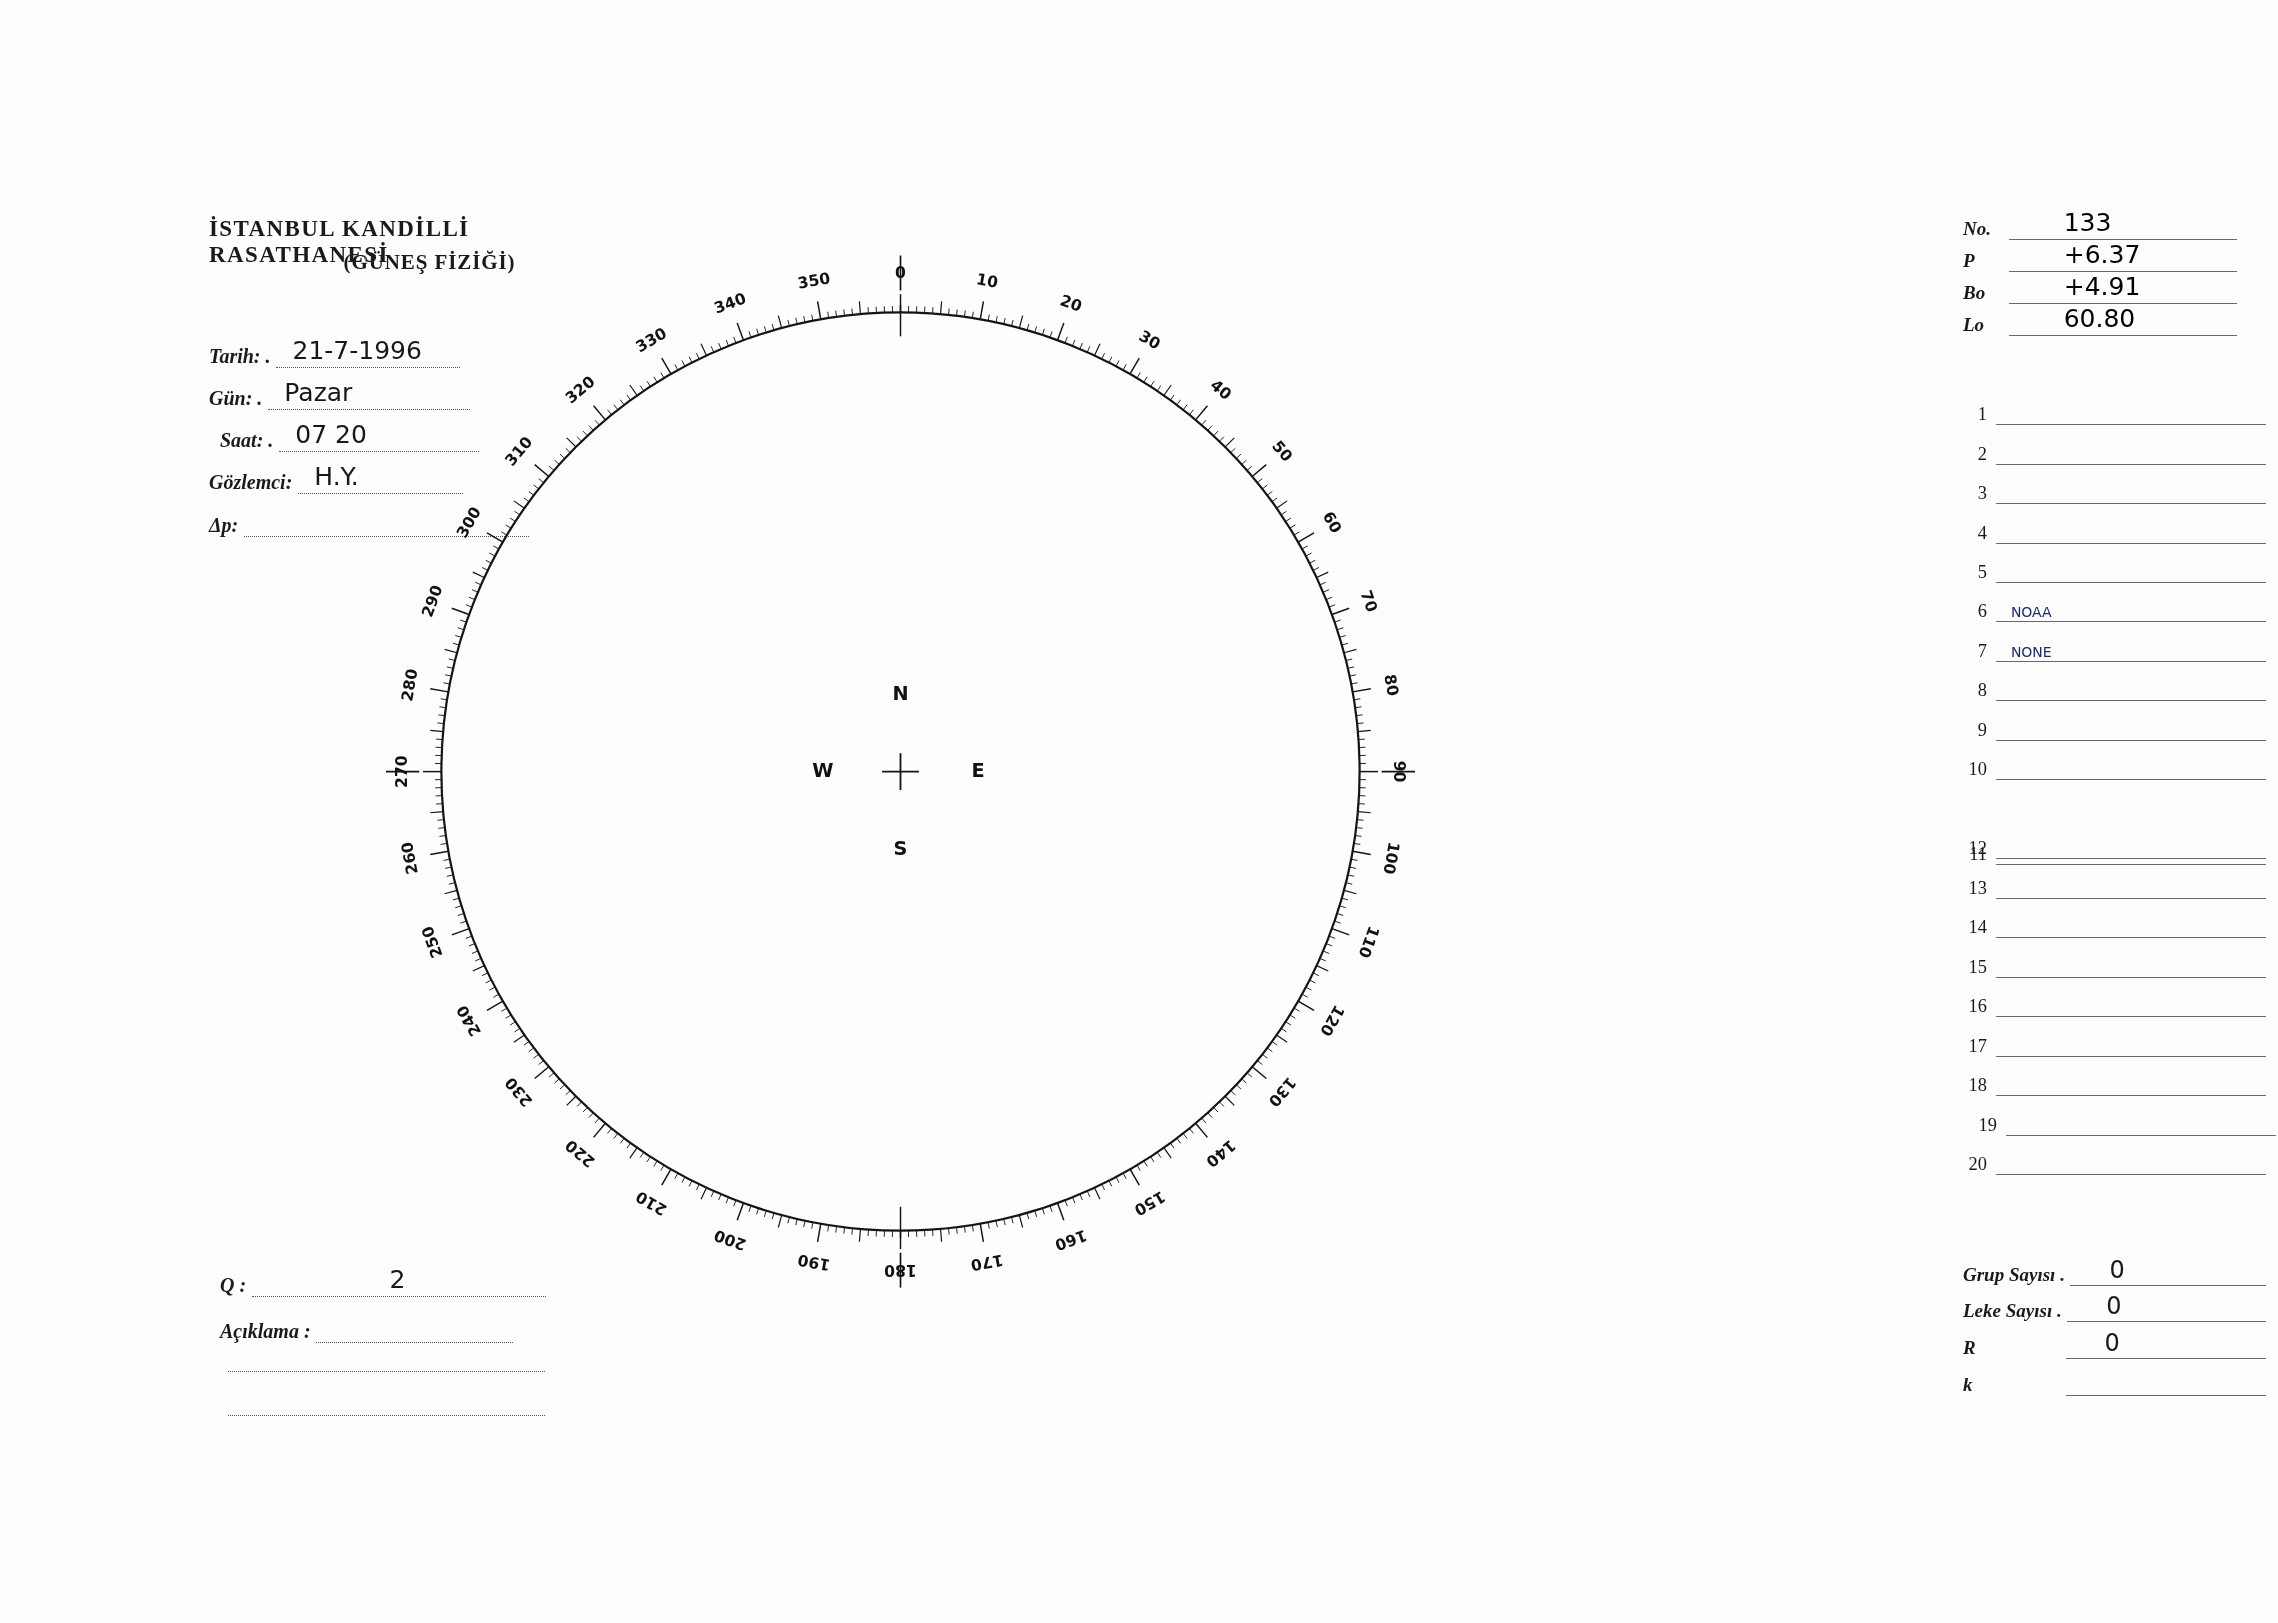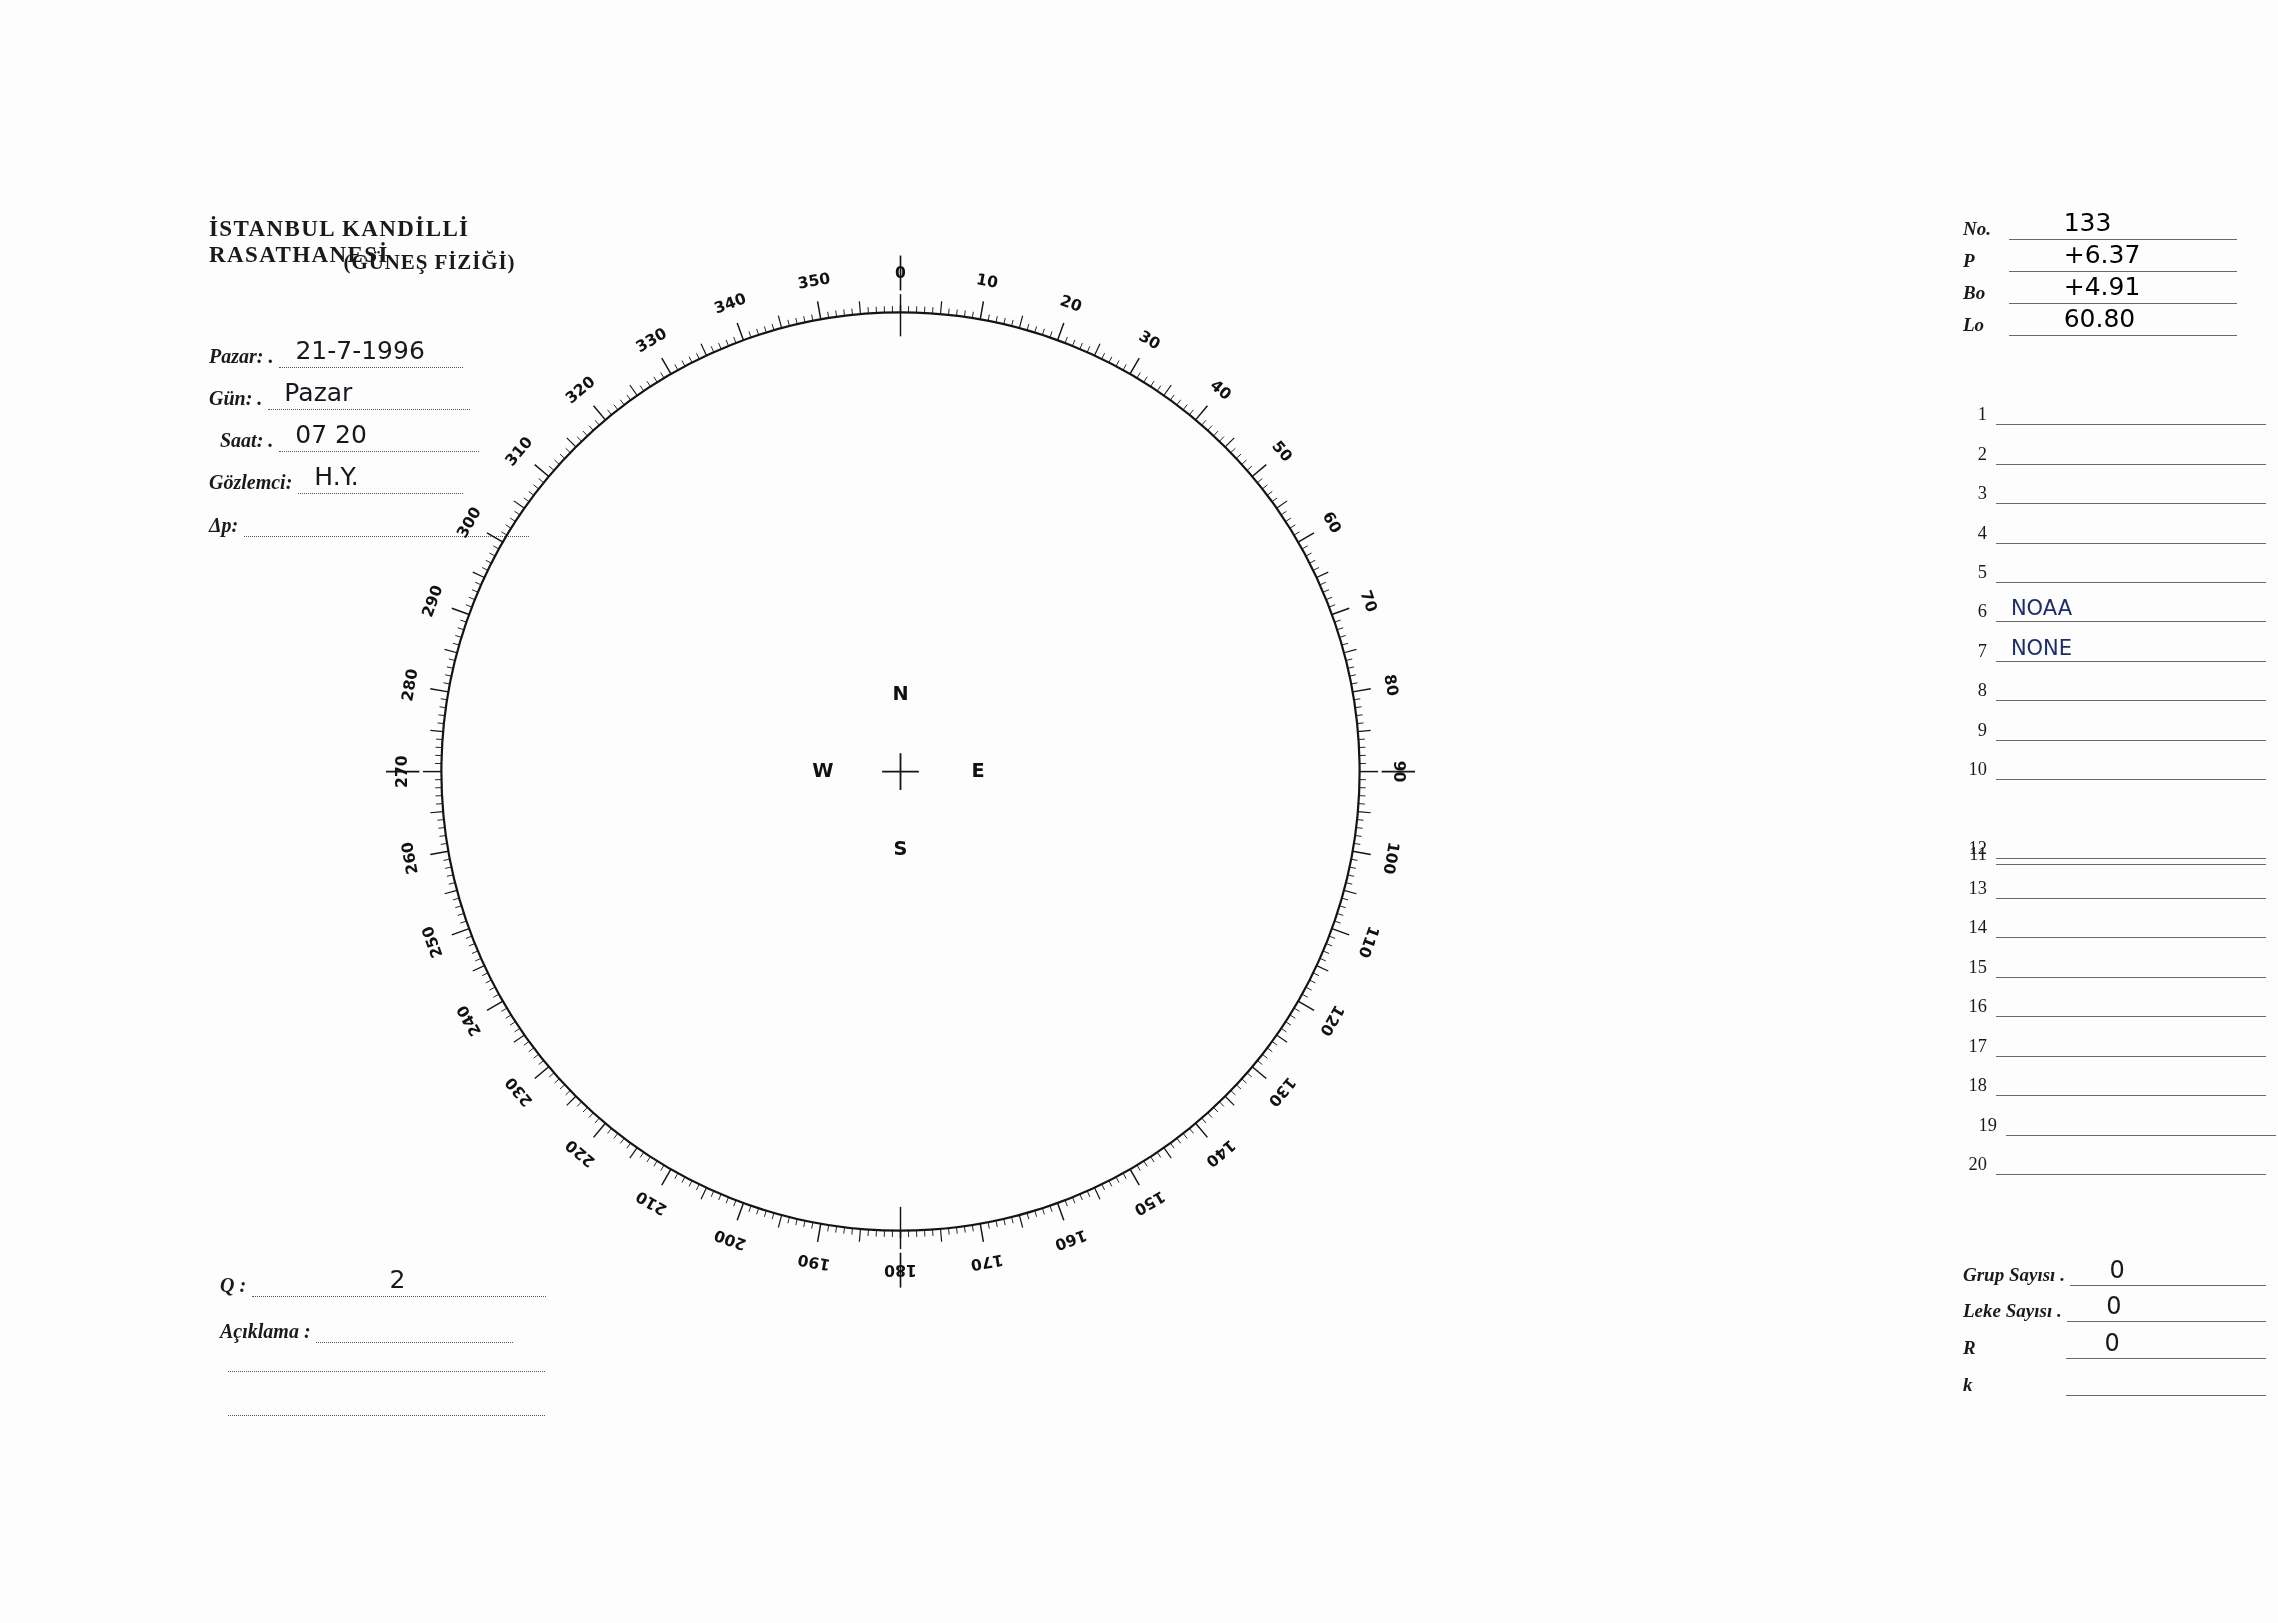--- a/index.html
+++ b/index.html
@@ -139,21 +139,21 @@
     border-bottom: 0.9px solid #6a6a6a;
     height: 20px;
     flex: 1;
     margin-left: 9.2px;
   }
   .num-val {
     position: absolute;
     left: 14.7px;
     bottom: 0.9px;
     font-family: "DejaVu Sans", sans-serif;
-    font-size: 21px;
+    font-size: 14px;
     color: #1b2b6b;
     white-space: nowrap;
   }
 
   
   .sum-row {
     position: absolute;
     left: 1963px;
     display: flex;
     align-items: flex-end;
@@ -204,21 +204,21 @@
 </style>
 </head>
 <body>
 
 <div class="sheet">
 
   <div class="org-title">İSTANBUL KANDİLLİ RASATHANESİ</div>
   <div class="org-sub">(GÜNEŞ FİZİĞİ)</div>
 
   <div class="field-row" style="left:209px; top:331px;">
-    <span class="field-label">Pazar: .</span>
+    <span class="field-label">Tarih: .</span>
     <span class="field-line" style="width:184px;">
       <span class="hand">21-7-1996</span>
     </span>
   </div>
 
   <div class="field-row" style="left:209px; top:373px;">
     <span class="field-label">Gün: .</span>
     <span class="field-line" style="width:202px;">
       <span class="hand">Pazar</span>
     </span>

